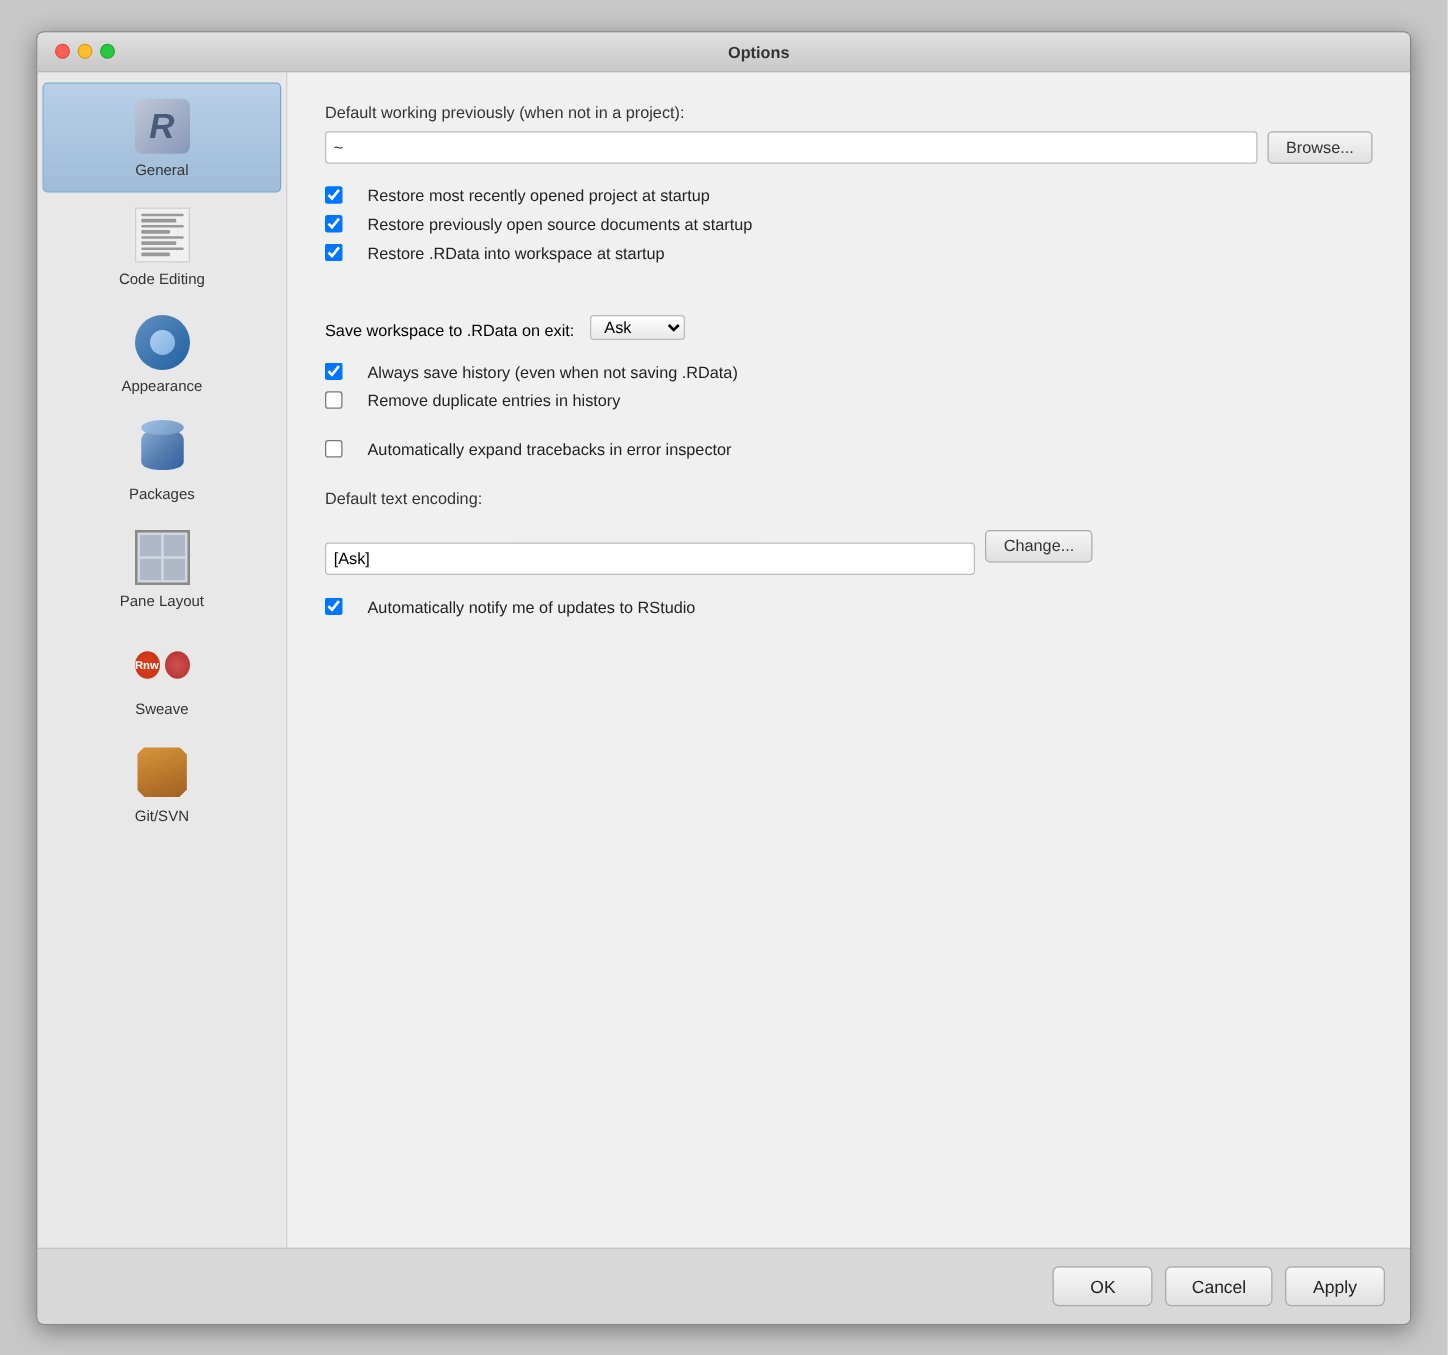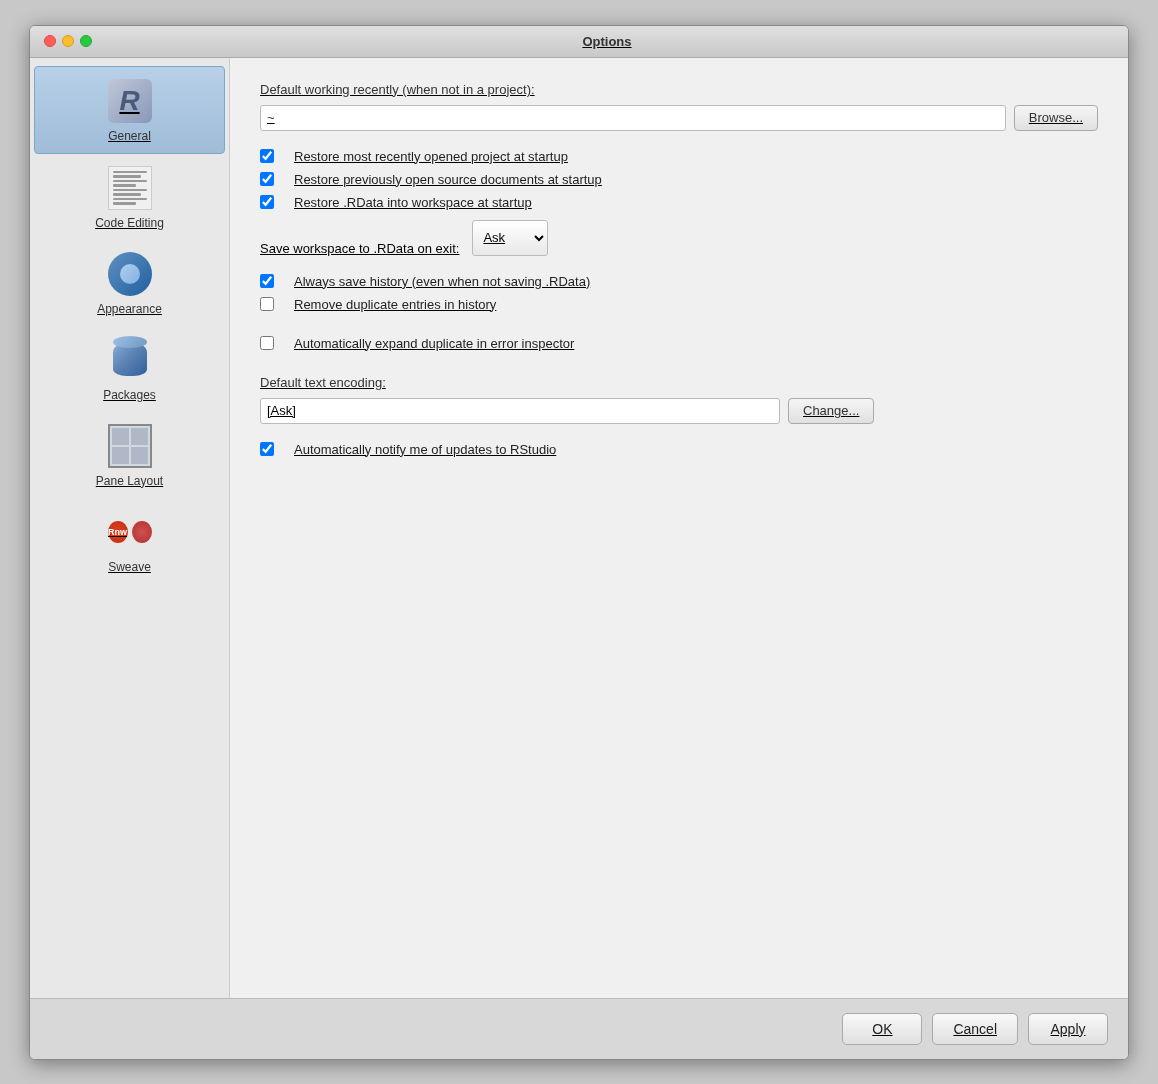--- a/index.html
+++ b/index.html
@@ -12,21 +12,20 @@
       justify-content: center;
       min-height: 100vh;
     }
     .window {
       width: 1100px;
       background: #ececec;
       border: 1px solid #888;
       border-radius: 6px;
       box-shadow: 0 4px 20px rgba(0,0,0,0.4);
       overflow: hidden;
-      text-decoration: underline;
     }
     .title-bar {
       background: linear-gradient(to bottom, #e0e0e0, #c8c8c8);
       padding: 8px 14px;
       border-bottom: 1px solid #aaa;
       display: flex;
       align-items: center;
       gap: 8px;
     }
     .title-bar-dots {
@@ -200,45 +199,47 @@
       cursor: pointer;
     }
     .save-workspace-row {
       display: flex;
       align-items: flex-end;
       gap: 13px;
       margin: 10px 0 18px 0;
       font-size: 13px;
     }
     .select-input {
-      height: 36px;
+      height: 20px;
       border: 1px solid #bbb;
       border-radius: 3px;
       background: linear-gradient(to bottom, #fff, #e8e8e8);
       padding: 0 6px;
       font-size: 13px;
       cursor: pointer;
+      margin-top: 32px;
     }
     .section-gap {
       height: 16px;
     }
     .encoding-row {
       display: flex;
       align-items: center;
       gap: 8px;
       margin-bottom: 18px;
     }
     .encoding-input {
       width: 520px;
       height: 26px;
       border: 1px solid #bbb;
       border-radius: 3px;
       padding: 2px 6px;
       background: white;
       font-size: 13px;
+      margin-top: 20px;
     }
     
     .footer {
       background: #d8d8d8;
       border-top: 1px solid #bbb;
       padding: 14px 20px;
       display: flex;
       justify-content: flex-end;
       gap: 10px;
     }
@@ -369,26 +370,34 @@
         <div class="sidebar-icon">
           <div class="icon-sweave">
             <div class="sweave-circle1">Rnw</div>
             <div class="sweave-circle2" style="background:radial-gradient(circle,#d05050,#b03030);border-radius:50%;width:22px;height:22px;"></div>
           </div>
         </div>
         <span class="sidebar-label">Sweave</span>
       </div>
 
 
+      <div class="sidebar-item">
+        <div class="sidebar-icon">
+          <div style="width:44px;height:44px;display:flex;align-items:center;justify-content:center;">
+            <div style="width:40px;height:40px;background:linear-gradient(160deg,#d8943a,#a06020);border-radius:3px;clip-path:polygon(15% 0%,85% 0%,100% 15%,100% 85%,85% 100%,15% 100%,0% 85%,0% 15%);"></div>
+          </div>
+        </div>
+        <span class="sidebar-label">Git/SVN</span>
+      </div>
 
     </div>
 
     <div class="main-panel">
 
-      <div class="section-label">Default working recently (when not in a project):</div>
+      <div class="section-label">Default working previously (when not in a project):</div>
       <div class="working-dir-row">
         <input type="text" class="text-input" value="~" style="">
         <button class="btn">Browse...</button>
       </div>
 
       <div class="checkbox-row">
         <input type="checkbox" id="cb-restore-project" checked="" style="">
         <label for="cb-restore-project">Restore most recently opened project at startup</label>
       </div>
       <div class="checkbox-row">
@@ -415,21 +424,21 @@
       </div>
       <div class="checkbox-row">
         <input type="checkbox" id="cb-remove-duplicate" style="">
         <label for="cb-remove-duplicate">Remove duplicate entries in history</label>
       </div>
 
       <div class="section-gap"></div>
 
       <div class="checkbox-row">
         <input type="checkbox" id="cb-auto-expand" style="">
-        <label for="cb-auto-expand">Automatically expand duplicate in error inspector</label>
+        <label for="cb-auto-expand">Automatically expand tracebacks in error inspector</label>
       </div>
 
       <div class="section-gap"></div>
 
       <div class="section-label">Default text encoding:</div>
       <div class="encoding-row">
         <input type="text" class="encoding-input" value="[Ask]" style="">
         <button class="btn">Change...</button>
       </div>
 

